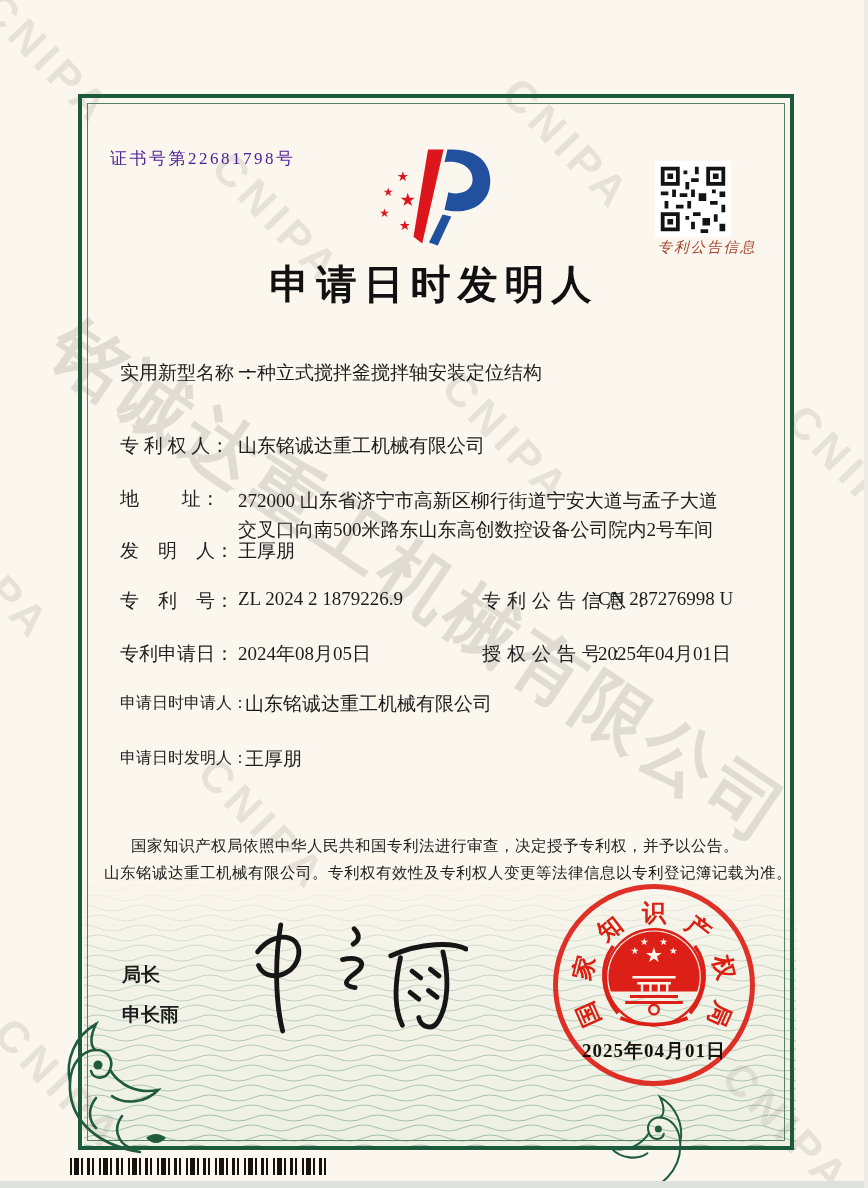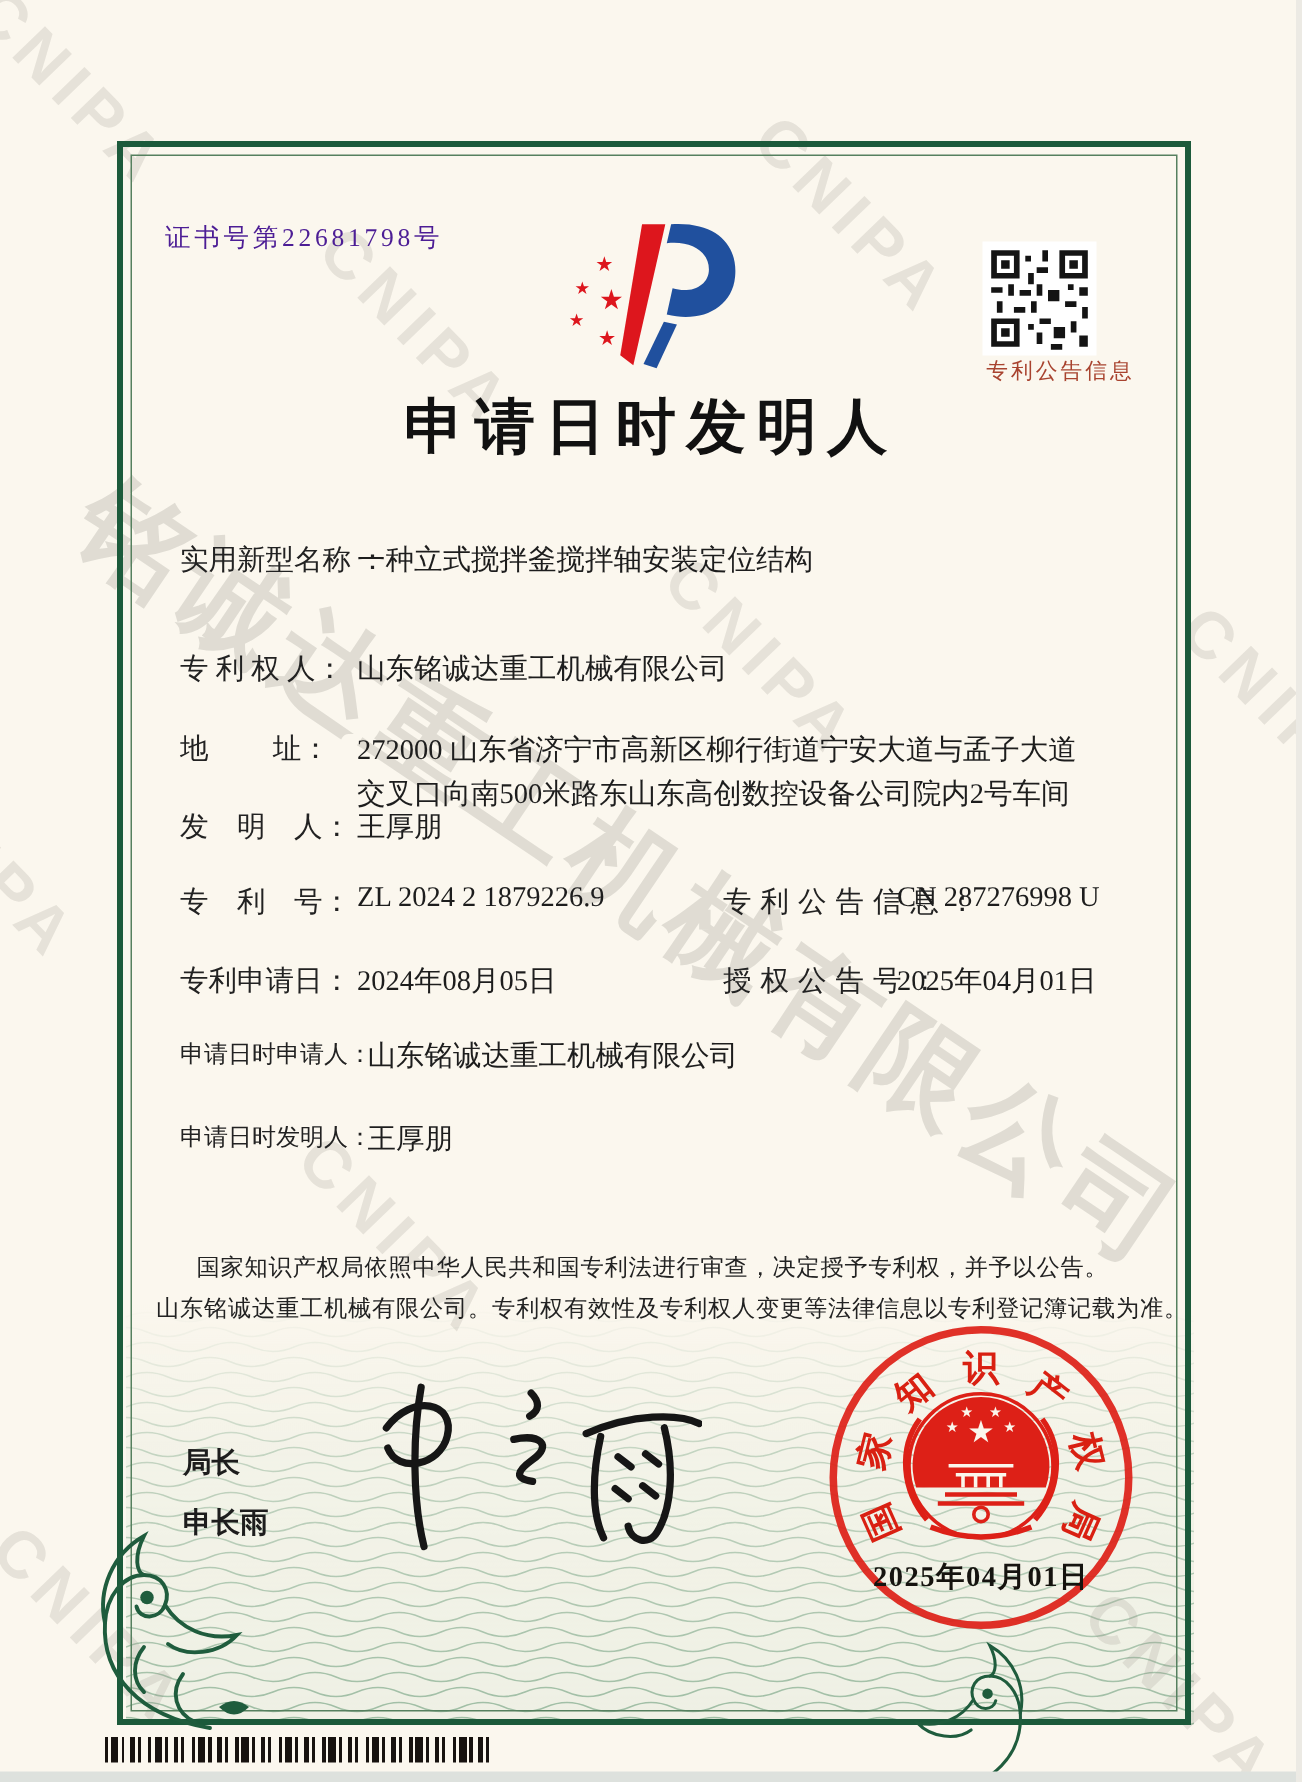--- a/index.html
+++ b/index.html
@@ -19,21 +19,21 @@
   .wm-cnipa{font-size:44px;letter-spacing:6px;transform:rotate(46deg);}
   .wm-company{left:86px;top:298px;font-size:74px;letter-spacing:5px;transform:rotate(34deg);
               color:rgba(128,126,118,0.22);}
   
   .waves{position:absolute;left:84px;top:870px;z-index:0;}
   
   .cert-no{position:absolute;left:110px;top:147px;font-size:17px;letter-spacing:2.5px;color:#4c1d95;z-index:3;}
   .logo{position:absolute;left:366px;top:148px;z-index:3;}
   .qr{position:absolute;left:655px;top:161px;z-index:3;background:#fff;padding:2px;}
   .qr-caption{position:absolute;left:642px;top:238px;width:130px;text-align:center;font-size:14.5px;
-              letter-spacing:2px;color:#a8432f;z-index:3;}
+              letter-spacing:2px;color:#a8432f;z-index:3;font-style:italic;}
   .title{position:absolute;left:0;top:257px;width:868px;text-align:center;font-size:40px;font-weight:bold;
          letter-spacing:7px;color:#111;z-index:3;}
   
   .lbl,.val{position:absolute;font-size:19px;z-index:3;white-space:nowrap;}
   .lbl{left:120px;color:#222;}
   .lbl-long{font-size:16px;padding-top:2px;}
   .lbl-r{left:482px;letter-spacing:6px;}
   .val-r{left:598px;}
   .addr-val{position:absolute;left:238px;top:486px;width:535px;font-size:19px;line-height:29px;z-index:3;}
   

